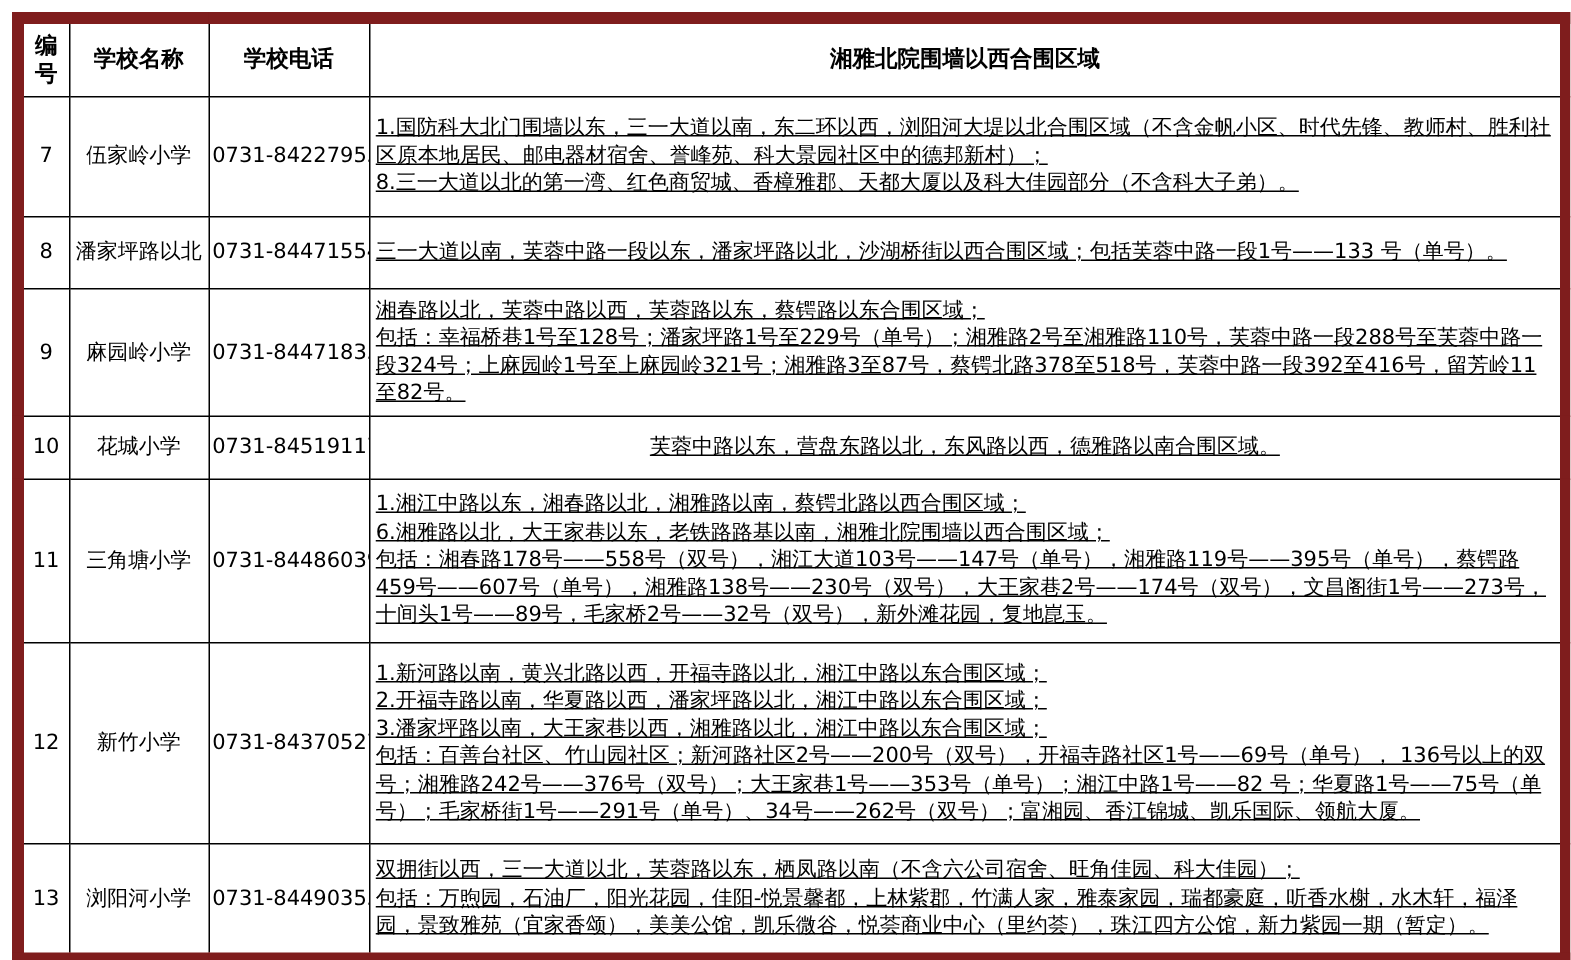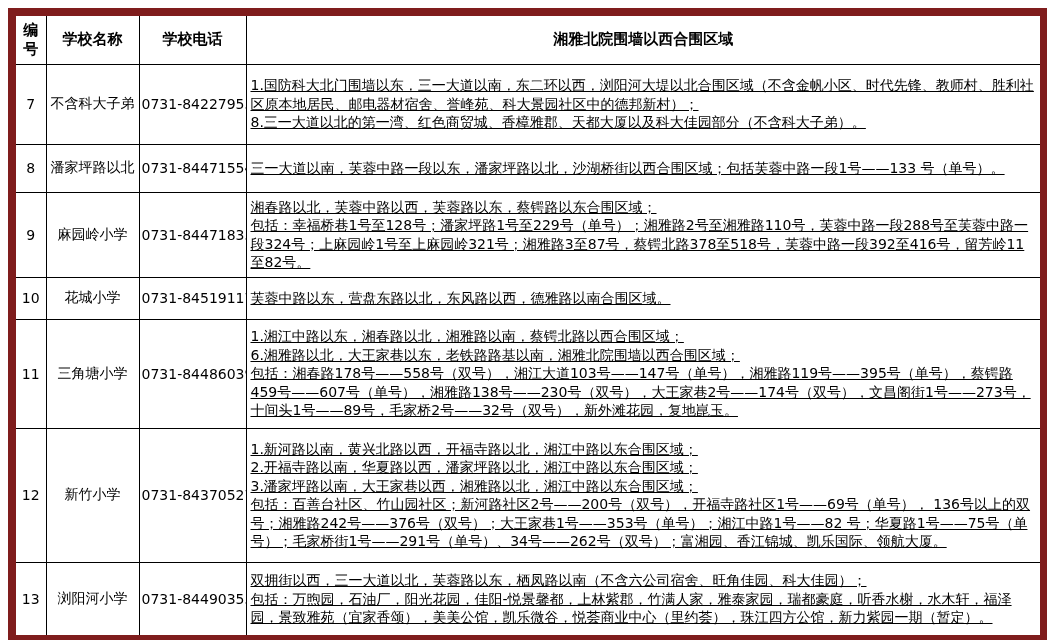--- a/index.html
+++ b/index.html
@@ -57,21 +57,21 @@
     text-align: center;
     padding: 2px;
     white-space: nowrap;
   }
   td.cell-district {
     font-size: 14px;
     text-align: left;
     padding: 2px 4px;
     line-height: 18.5px;
   }
-  td.cell-district.align-center { text-align: left; }
+  td.cell-district.align-center { text-align: center; }
   .district-line { margin: 0; text-decoration: underline; }
 </style>
 </head>
 <body>
 
 <div class="page">
   <table class="school-table">
     <colgroup>
       <col class="c-id">
       <col class="c-school">
@@ -82,21 +82,21 @@
       <tr>
         <th>编号</th>
         <th>学校名称</th>
         <th>学校电话</th>
         <th>湘雅北院围墙以西合围区域</th>
       </tr>
     </thead>
     <tbody>
   <tr>
     <td class="cell-id">7</td>
-    <td class="cell-school">不含科大子弟</td>
+    <td class="cell-school">伍家岭小学</td>
     <td class="cell-phone">0731-84227955</td>
     <td class="cell-district">
             <div class="district-line">1.国防科大北门围墙以东，三一大道以南，东二环以西，浏阳河大堤以北合围区域（不含金帆小区、时代先锋、教师村、胜利社区原本地居民、邮电器材宿舍、誉峰苑、科大景园社区中的德邦新村）；</div>
             <div class="district-line">8.三一大道以北的第一湾、红色商贸城、香樟雅郡、天都大厦以及科大佳园部分（不含科大子弟）。</div>
           </td>
   </tr>
 
   <tr>
     <td class="cell-id">8</td>
     <td class="cell-school">潘家坪路以北</td>

